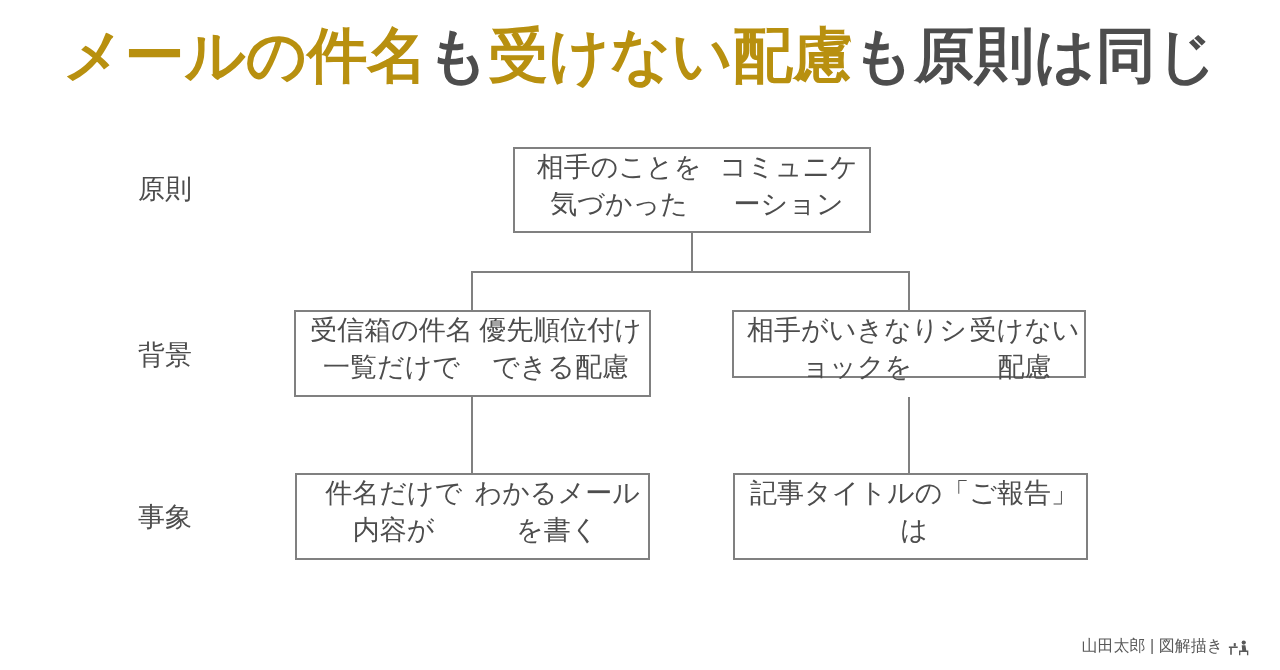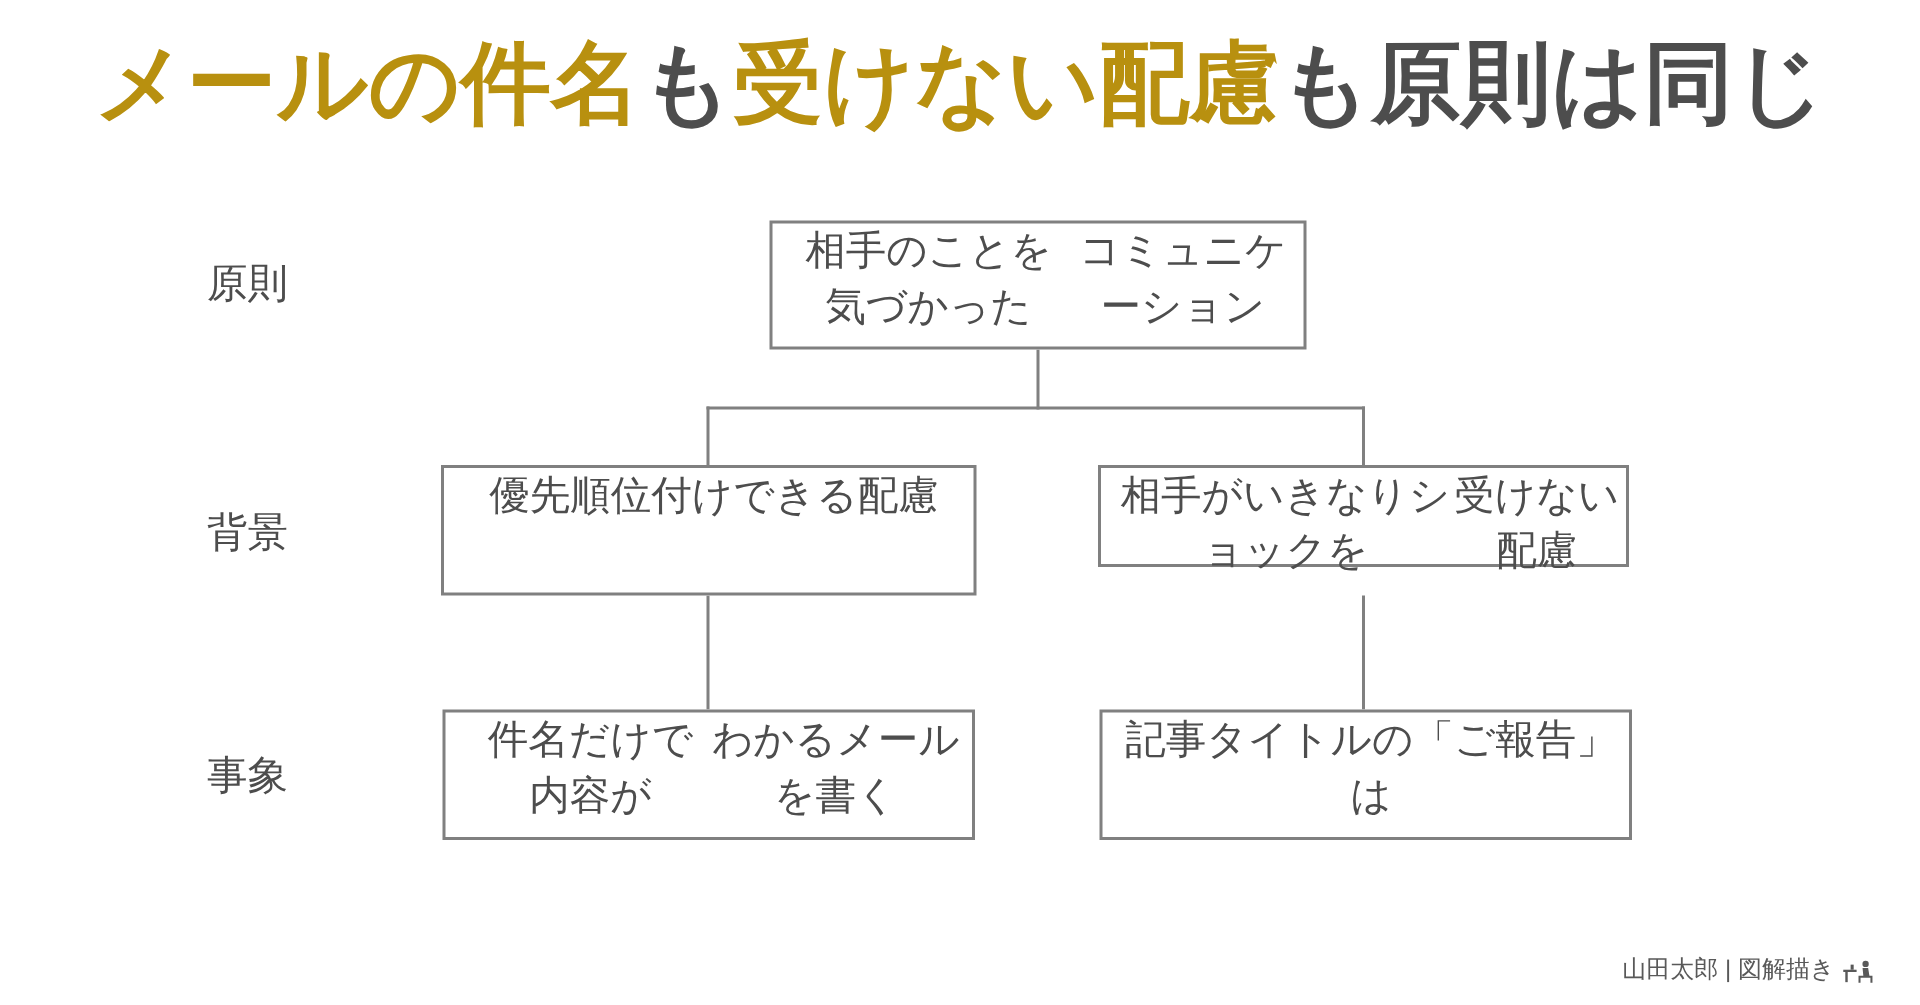--- a/index.html
+++ b/index.html
@@ -93,20 +93,21 @@
   <div class="conn v-r1"></div>
   <div class="conn v-l2"></div>
   <div class="conn v-r2"></div>
 
   <div class="node top">
     <div>相手のことを気づかった</div>
     <div>コミュニケーション</div>
   </div>
 
   <div class="node ml">
+    <div>受信箱の件名一覧だけで</div>
     <div>優先順位付けできる配慮</div>
   </div>
 
   <div class="node mr">
     <div>相手がいきなりショックを</div>
     <div>受けない配慮</div>
   </div>
 
   <div class="node bl">
     <div>件名だけで内容が</div>

